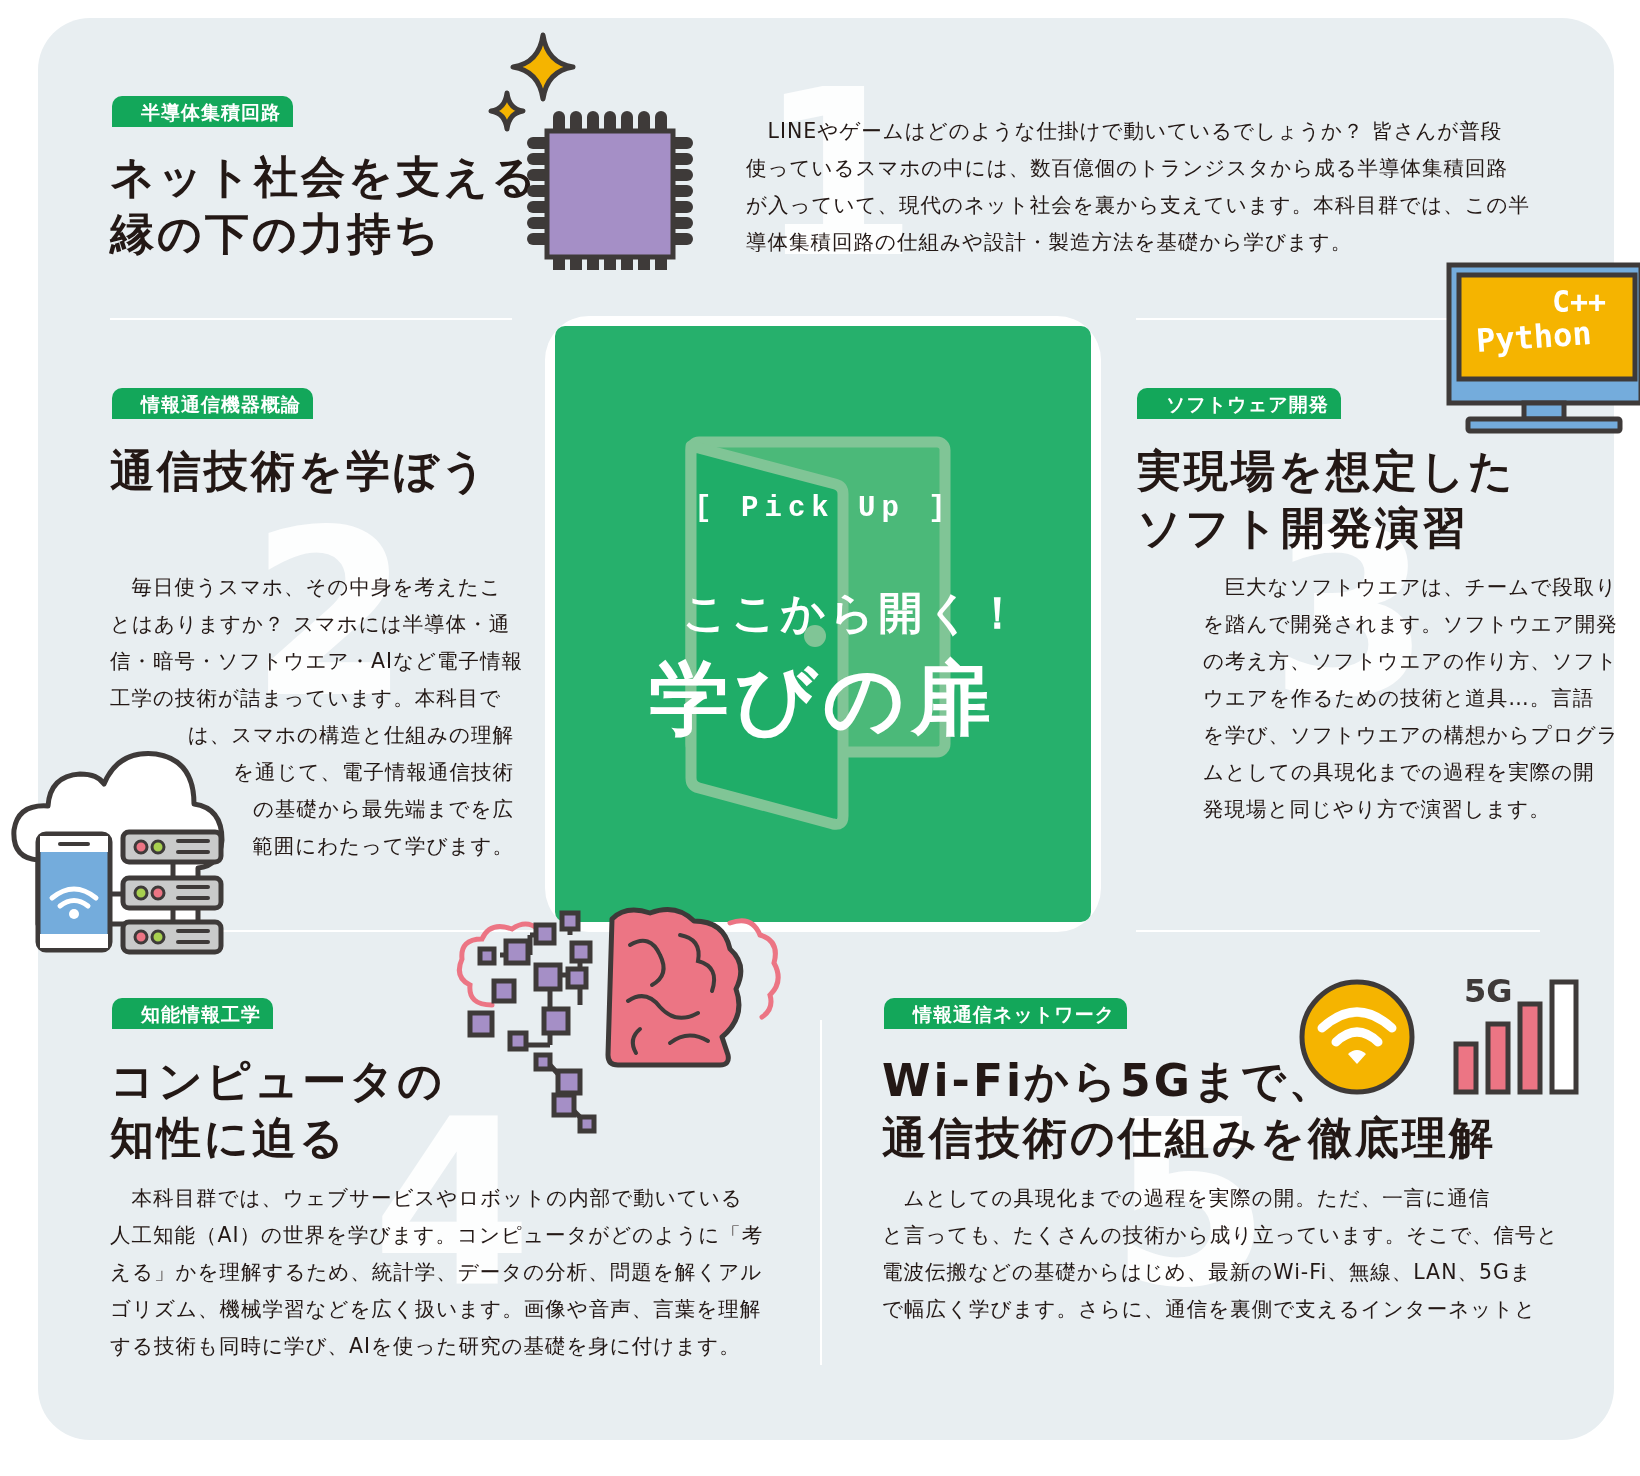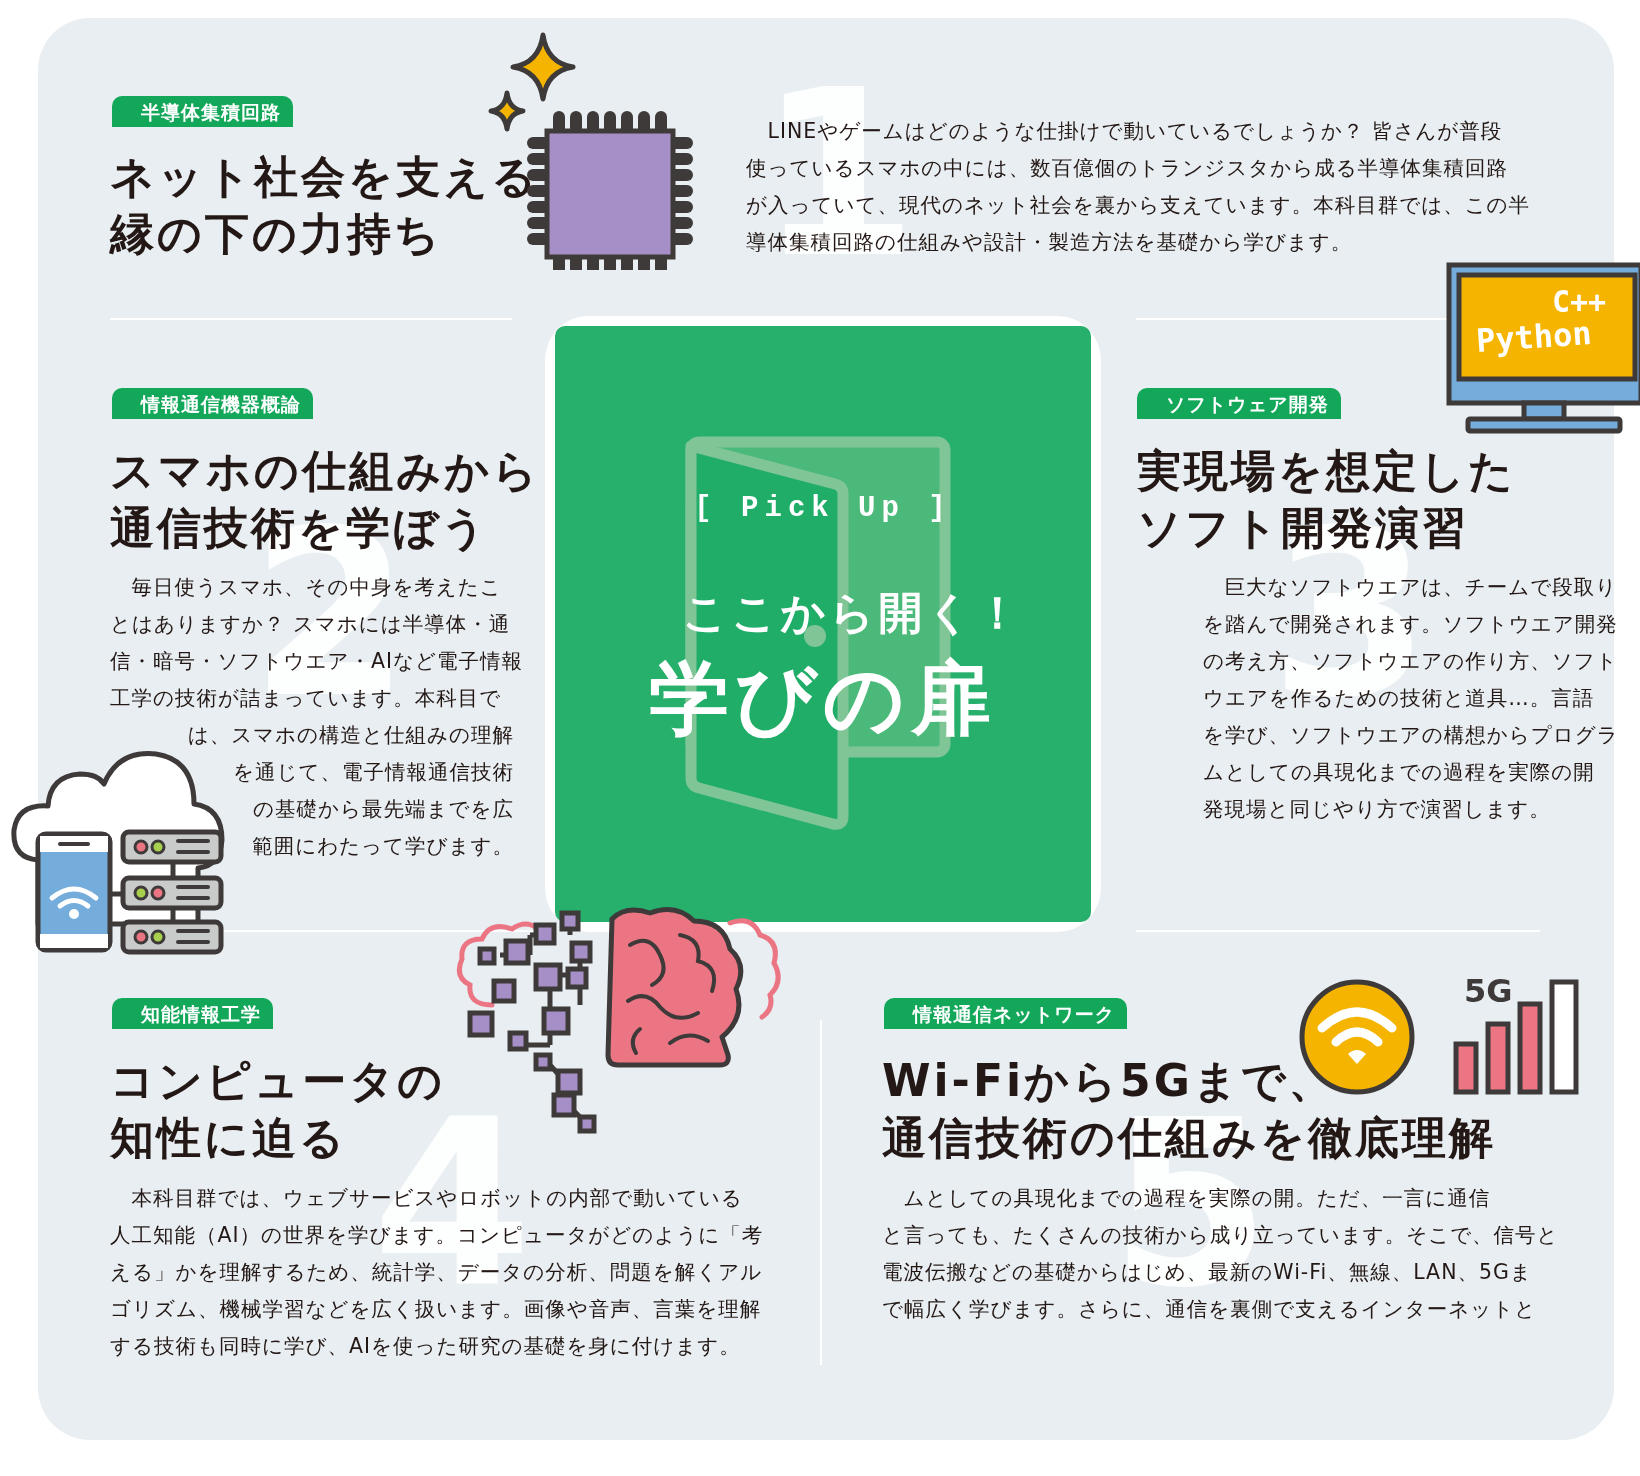--- a/index.html
+++ b/index.html
@@ -86,21 +86,20 @@
         <line x1="188" y1="198" x2="202" y2="198"></line>
         <line x1="188" y1="214" x2="202" y2="214"></line>
     </g>
     <rect x="62" y="106" width="126" height="126" fill="#a58fc6" stroke="#3e3a39" stroke-width="5"></rect>
   </svg>
 </section>
 
 <section>
   <div class="tag" style="left:112px; top:388px;">情報通信機器概論</div>
   <div class="title" style="left:110px; top:442px;">
-    <div>スマホの仕組みから</div>
     <div>通信技術を学ぼう</div>
   </div>
   <div class="body right" style="left:110px; top:569px; width:404px;">
     <p style="text-align:left;">　毎日使うスマホ、その中身を考えたこ</p>
     <p style="text-align:left;">とはありますか？ スマホには半導体・通</p>
     <p style="text-align:left;">信・暗号・ソフトウエア・AIなど電子情報</p>
     <p style="text-align:left;">工学の技術が詰まっています。本科目で</p>
     <p>は、スマホの構造と仕組みの理解</p>
     <p>を通じて、電子情報通信技術</p>
     <p>の基礎から最先端までを広</p>

